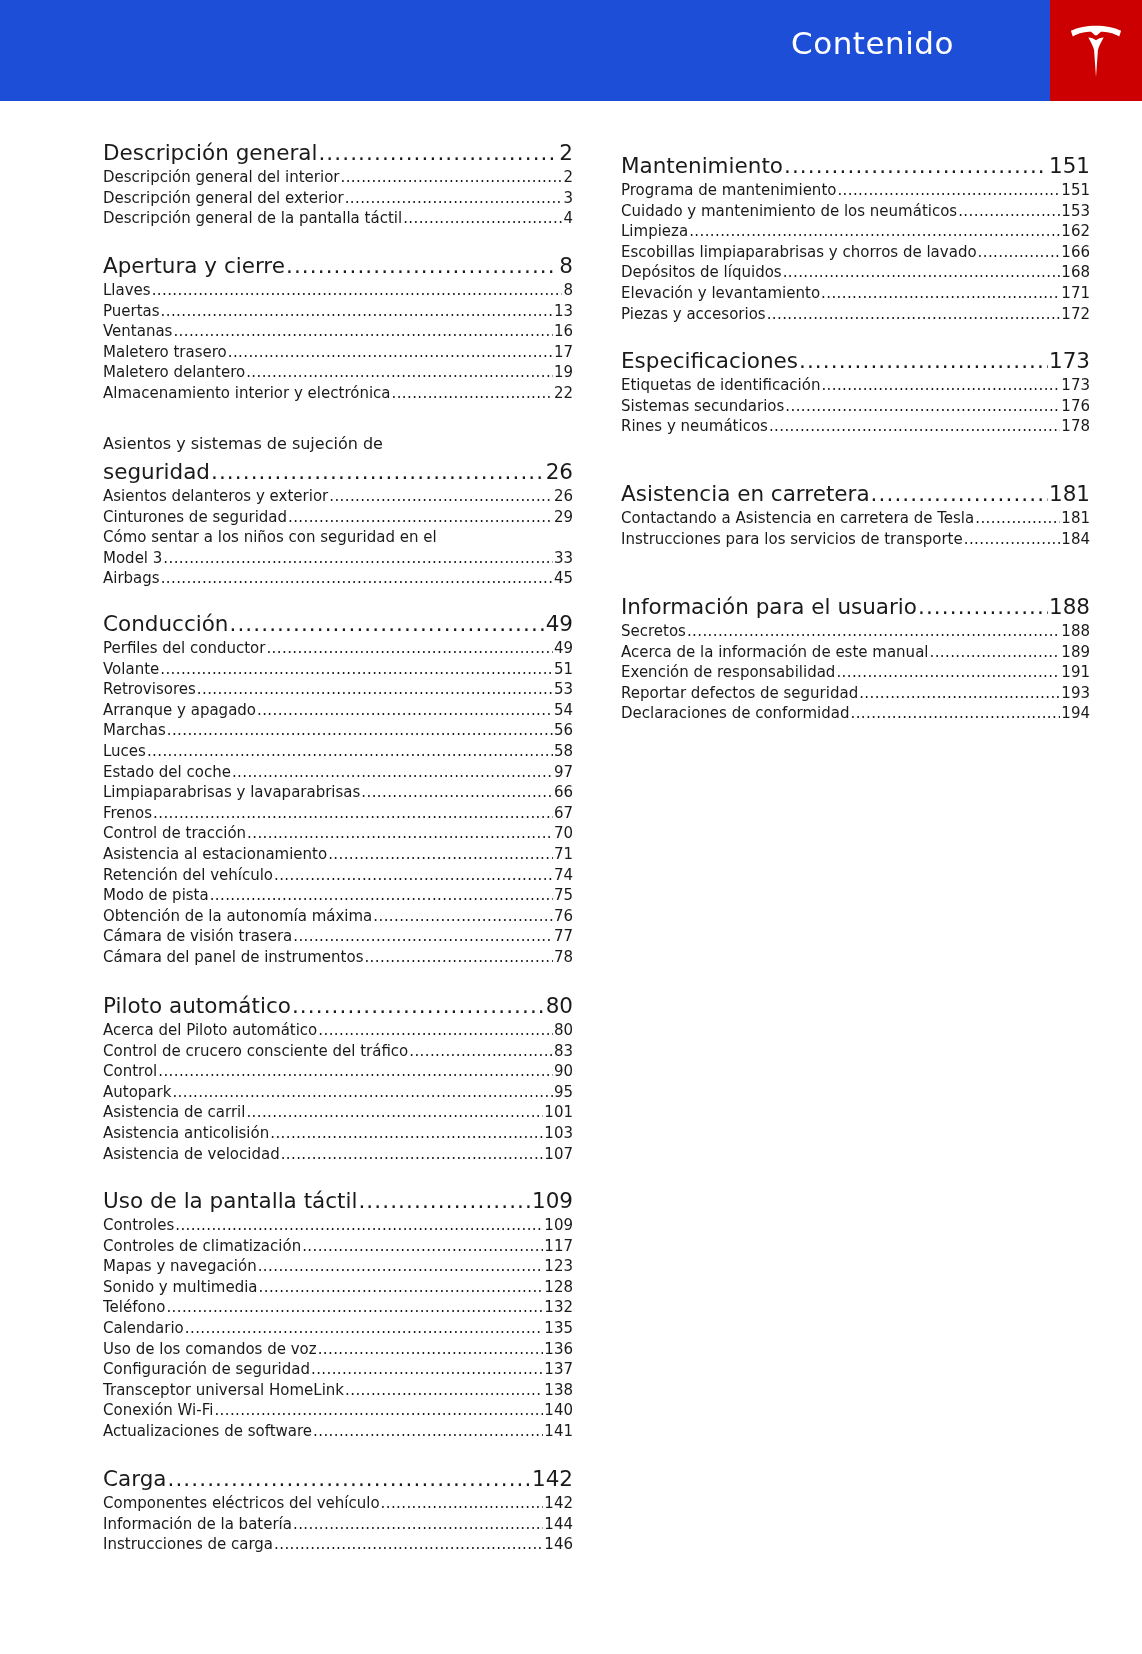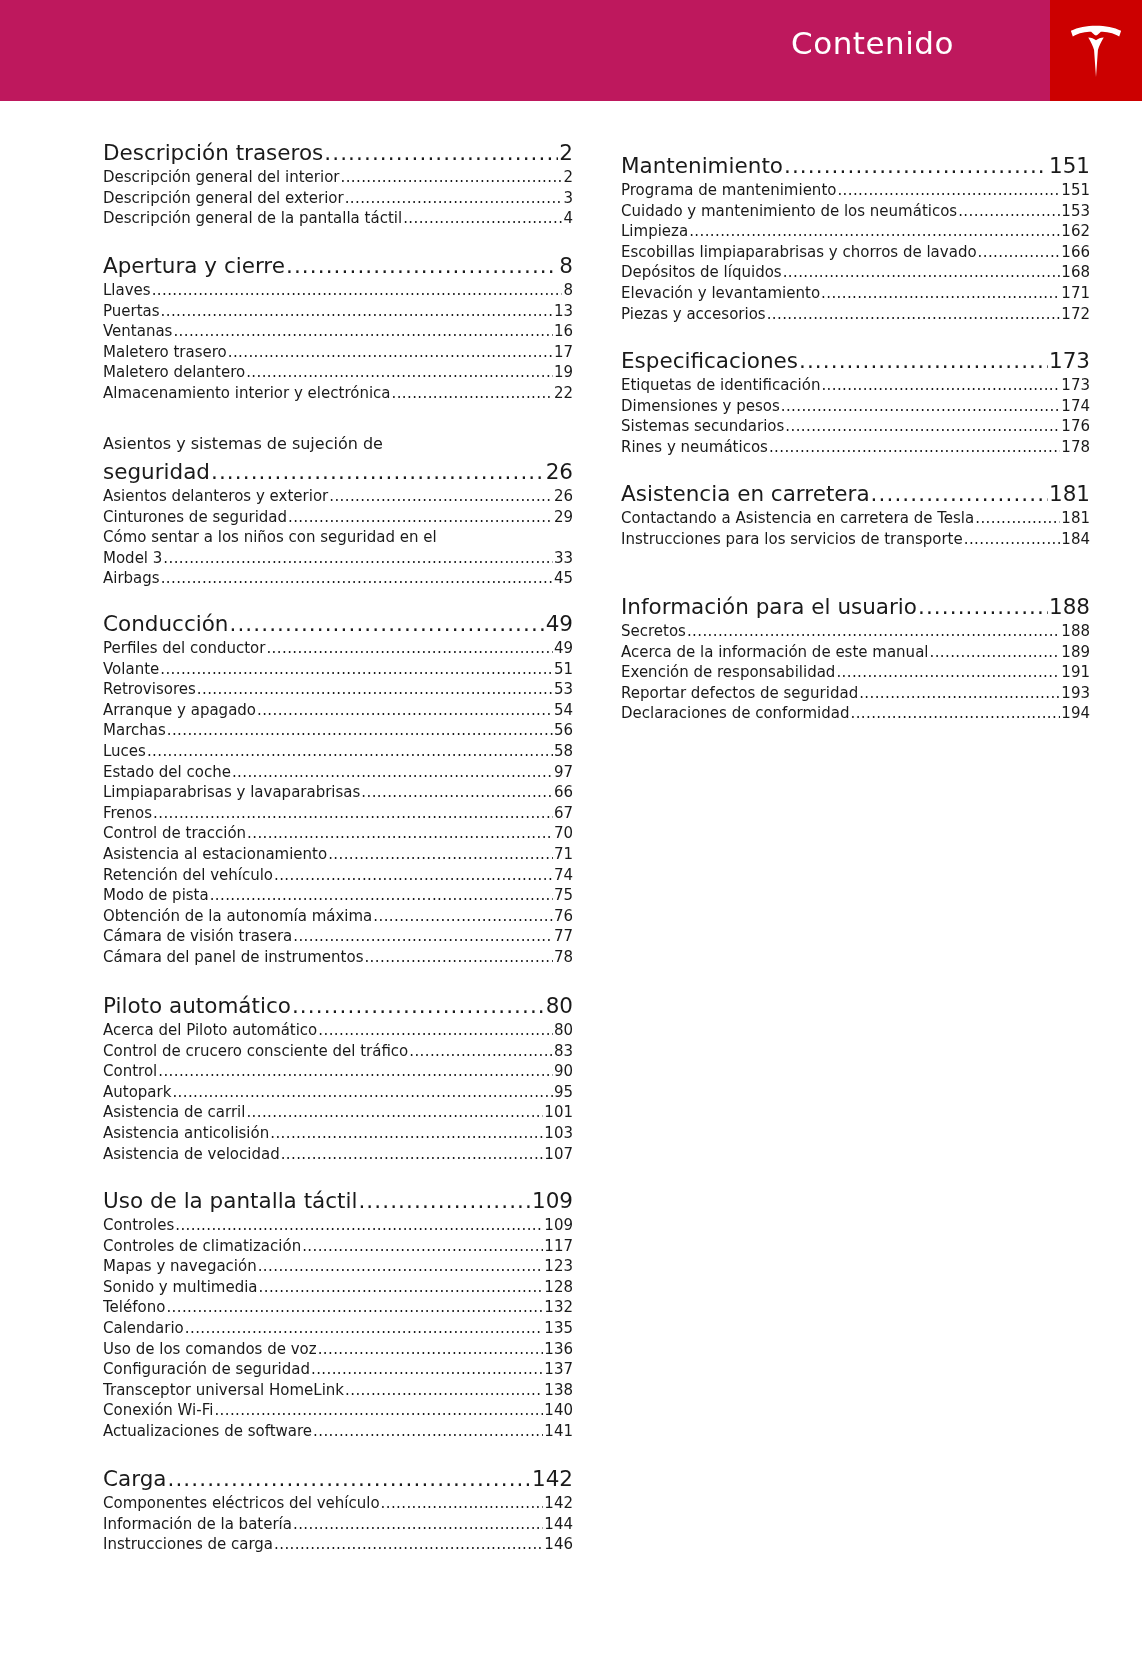--- a/index.html
+++ b/index.html
@@ -2,21 +2,21 @@
 <html><head>
   <meta charset="utf-8">
   <style>
     html, body { margin: 0; padding: 0; background: #ffffff; }
     body {
       width: 1142px; height: 1654px; position: relative; overflow: hidden;
       font-family: "DejaVu Sans", sans-serif; color: #1a1a1a;
     }
     .header {
       position: absolute; left: 0; top: 0; width: 1142px; height: 101px;
-      background: #be185d;
+      background: #1d4ed8;
     }
     .header-title {
       position: absolute; right: 188px; top: 25px;
       color: #ffffff; font-size: 31px; font-weight: normal; letter-spacing: 0.5px;
       font-family: "DejaVu Sans", sans-serif;
     }
     .logo-box {
       position: absolute; left: 1050px; top: 0; width: 92px; height: 101px;
       background: #cc0000; display: flex; align-items: center; justify-content: center;
     }
@@ -60,21 +60,21 @@
       <path d="M4 10 C18 3 42 3 56 10 L54 16 C48 12 40 11 35 11 C33 13 32 14 30 15 C28 14 27 13 25 11 C20 11 12 12 6 16 Z" fill="#ffffff"></path>
       <path d="M22 17 C25 17 28 18 30 20 C32 18 35 17 38 17 C35 22 33 26 32 30 L30 58 L28 30 C27 26 25 22 22 17 Z" fill="#ffffff"></path>
     </svg>
   </div>
 </div>
 
 <div class="col col-left">
 
   <div class="section" style="top:139px">
     <div class="row sec-title">
-        <span class="label">Descripción traseros</span>
+        <span class="label">Descripción general</span>
         <span class="leader"></span>
         <span class="page">2</span>
       </div>
     <div class="row item">
         <span class="label">Descripción general del interior</span>
         <span class="leader"></span>
         <span class="page">2</span>
       </div>
     <div class="row item">
         <span class="label">Descripción general del exterior</span>
@@ -424,25 +424,20 @@
         <span class="label">Especificaciones</span>
         <span class="leader"></span>
         <span class="page">173</span>
       </div>
     <div class="row item">
         <span class="label">Etiquetas de identificación</span>
         <span class="leader"></span>
         <span class="page">173</span>
       </div>
     <div class="row item">
-        <span class="label">Dimensiones y pesos</span>
-        <span class="leader"></span>
-        <span class="page">174</span>
-      </div>
-    <div class="row item">
         <span class="label">Sistemas secundarios</span>
         <span class="leader"></span>
         <span class="page">176</span>
       </div>
     <div class="row item">
         <span class="label">Rines y neumáticos</span>
         <span class="leader"></span>
         <span class="page">178</span>
       </div>
   </div>

